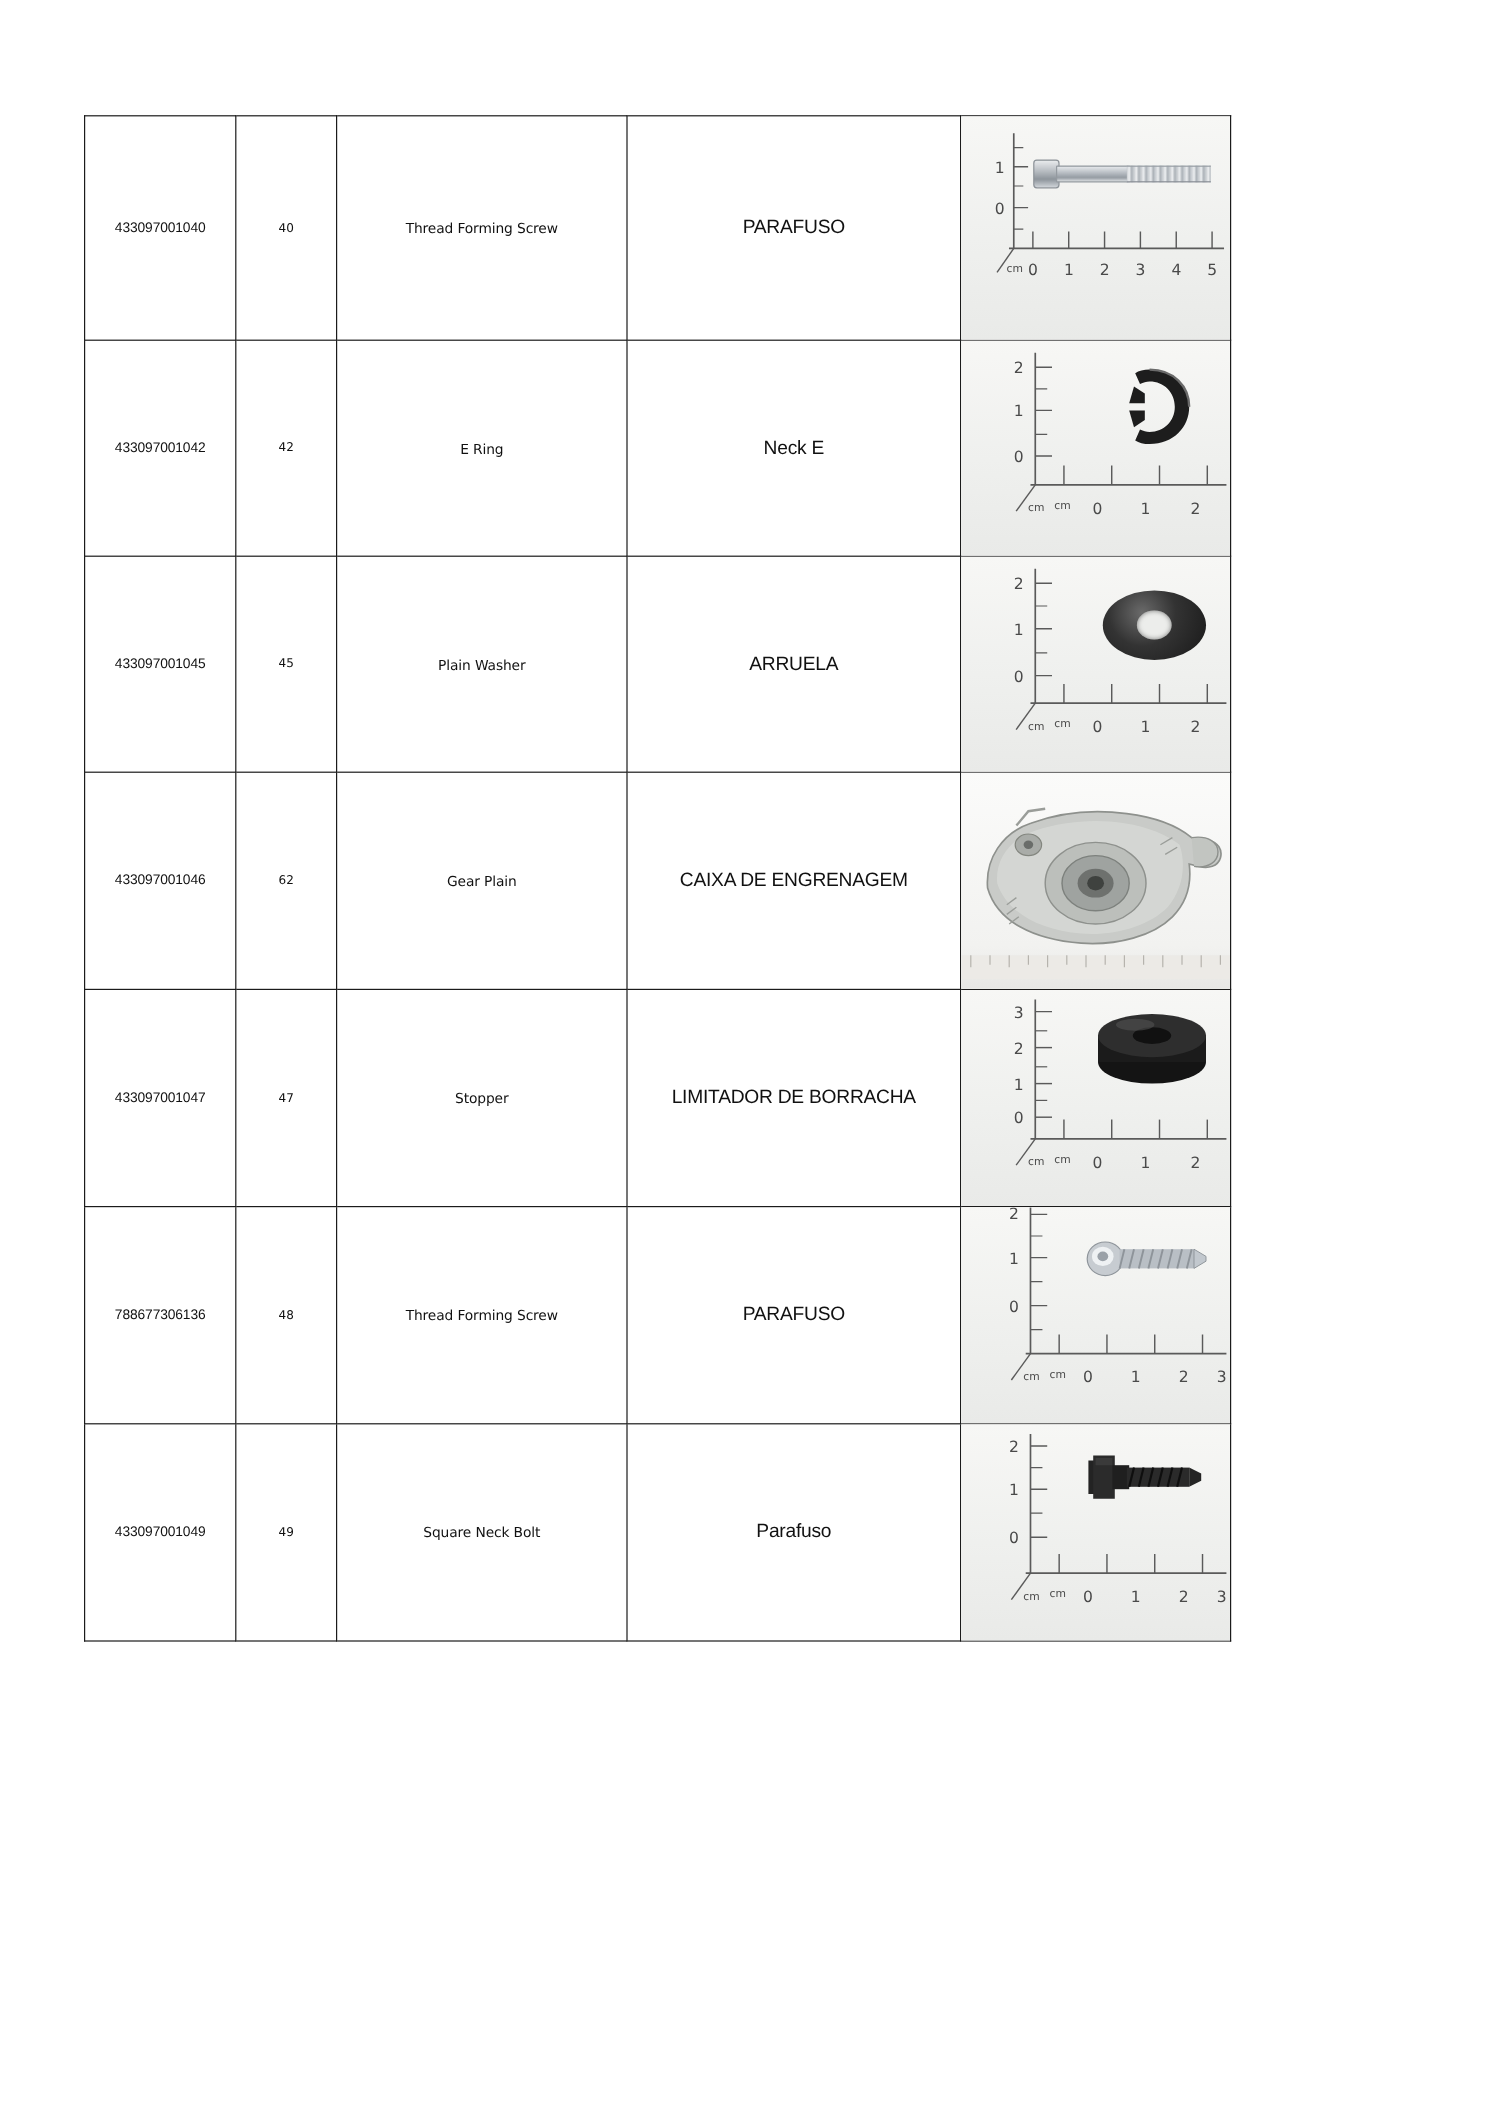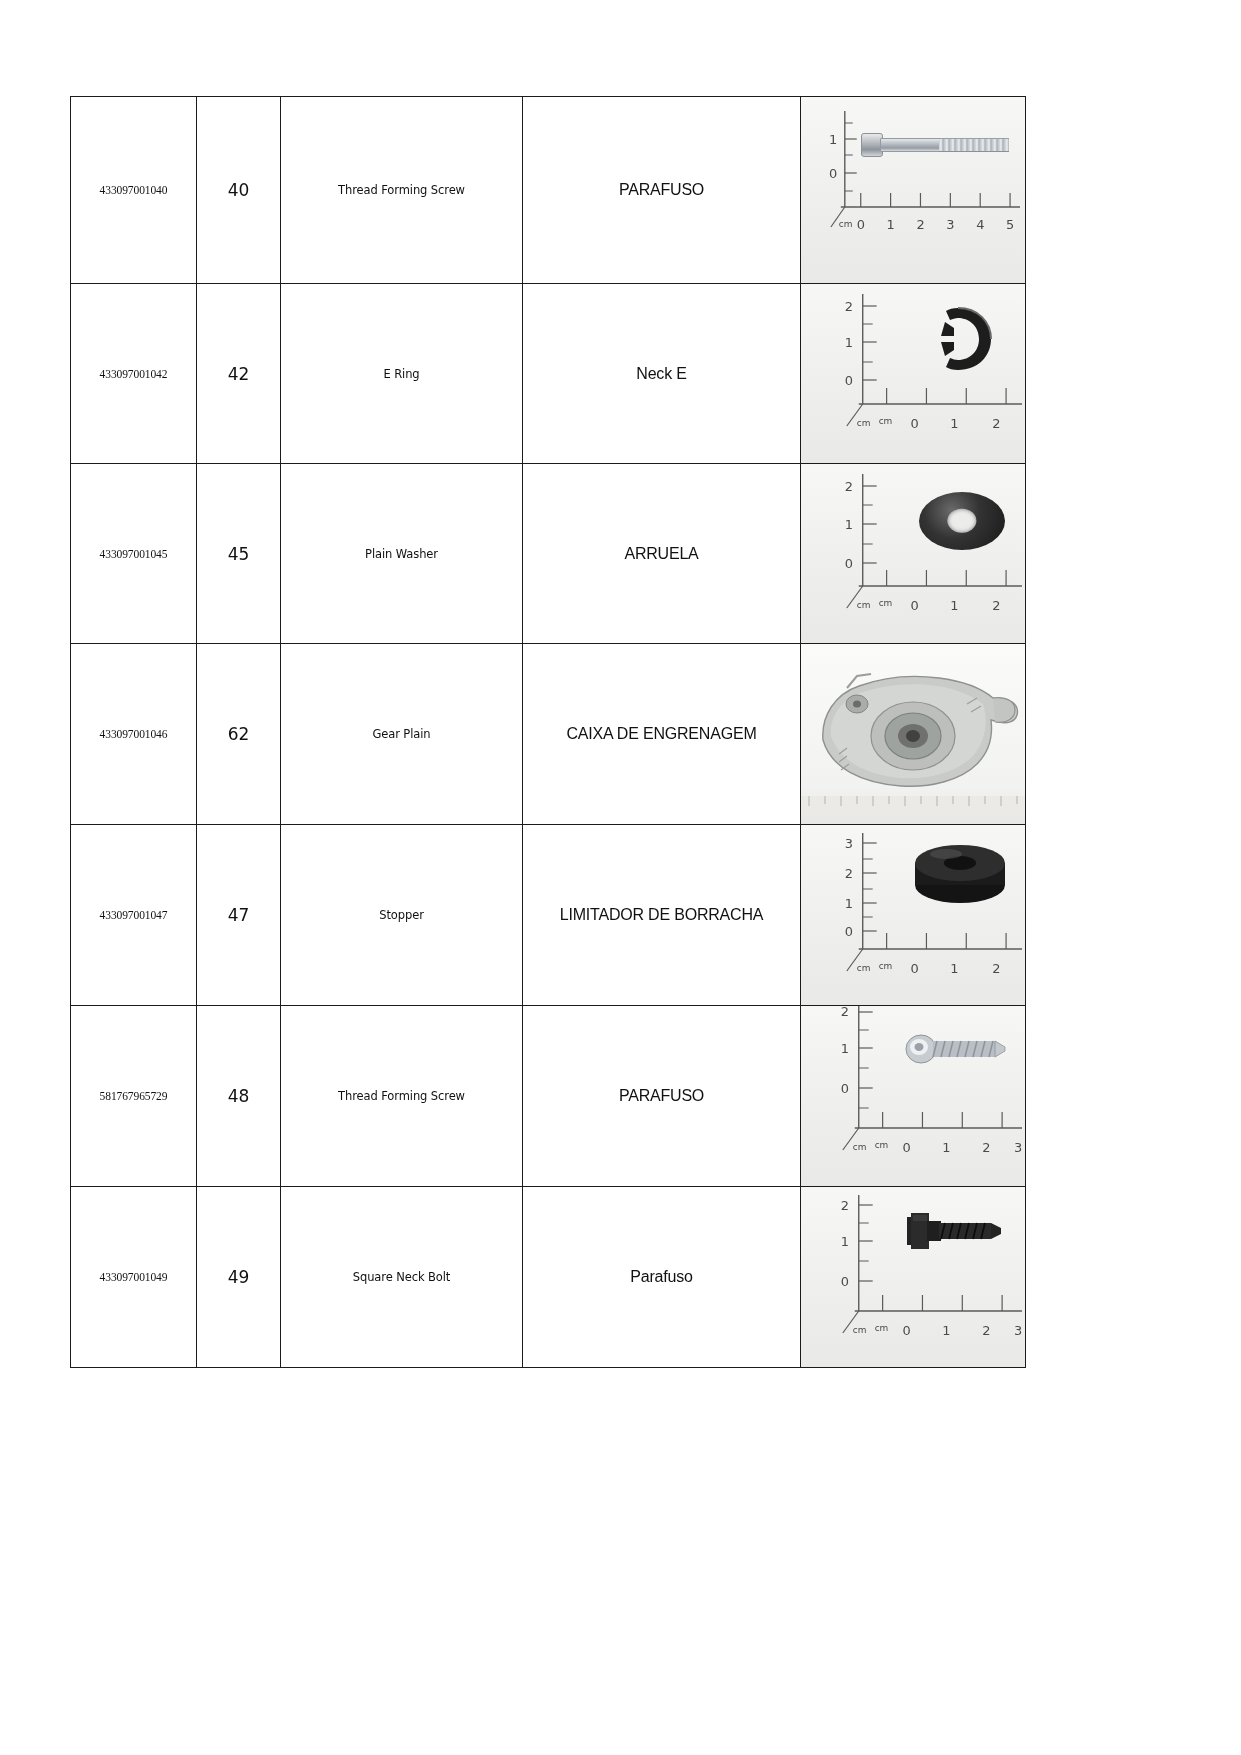--- a/index.html
+++ b/index.html
@@ -31,22 +31,22 @@
   .c-pt{width:278px;}
   .c-img{width:225px;padding:0;}
 
   .cell-txt{
     display:flex;align-items:center;justify-content:center;
     text-align:center;
     height:100%;
     box-sizing:border-box;
     padding:4px 6px;
   }
-  .t-code{font-family:Liberation Serif, serif;font-size:11.5px;color:#111;letter-spacing:-0.1px;text-align:right;}
-  .t-item{font-family:"DejaVu Sans", sans-serif;font-size:17px;color:#111;}
+  .t-code{font-family:Liberation Sans, sans-serif;font-size:11.5px;color:#111;letter-spacing:-0.1px;text-align:right;}
+  .t-item{font-family:"DejaVu Sans", sans-serif;font-size:10px;color:#111;}
   .t-en{font-family:"DejaVu Sans", sans-serif;font-size:11.5px;color:#111;letter-spacing:-0.1px;}
   .t-pt{font-family:"Liberation Sans", sans-serif;font-size:16px;color:#111;letter-spacing:-0.2px;}
 
   
   .r0 td{height:186px;}
   .r1 td{height:179px;}
   .r2 td{height:179px;}
   .r3 td{height:180px;}
   .r4 td{height:180px;}
   .r5 td{height:180px;}
@@ -389,21 +389,21 @@
                 <ellipse cx="47" cy="20" rx="16" ry="7" fill="#111"></ellipse>
                 <ellipse cx="33" cy="11" rx="16" ry="5" fill="#555" opacity="0.55"></ellipse>
               </svg>
             </div>
           </div>
         </td>
       </tr>
 
       <tr class="r5">
         <td>
-            <div class="cell-txt t-code">581767965729</div>
+            <div class="cell-txt t-code">788677306136</div>
           </td>
         <td>
             <div class="cell-txt t-item">48</div>
           </td>
         <td>
             <div class="cell-txt t-en">Thread Forming Screw</div>
           </td>
         <td>
             <div class="cell-txt t-pt">PARAFUSO</div>
           </td>

